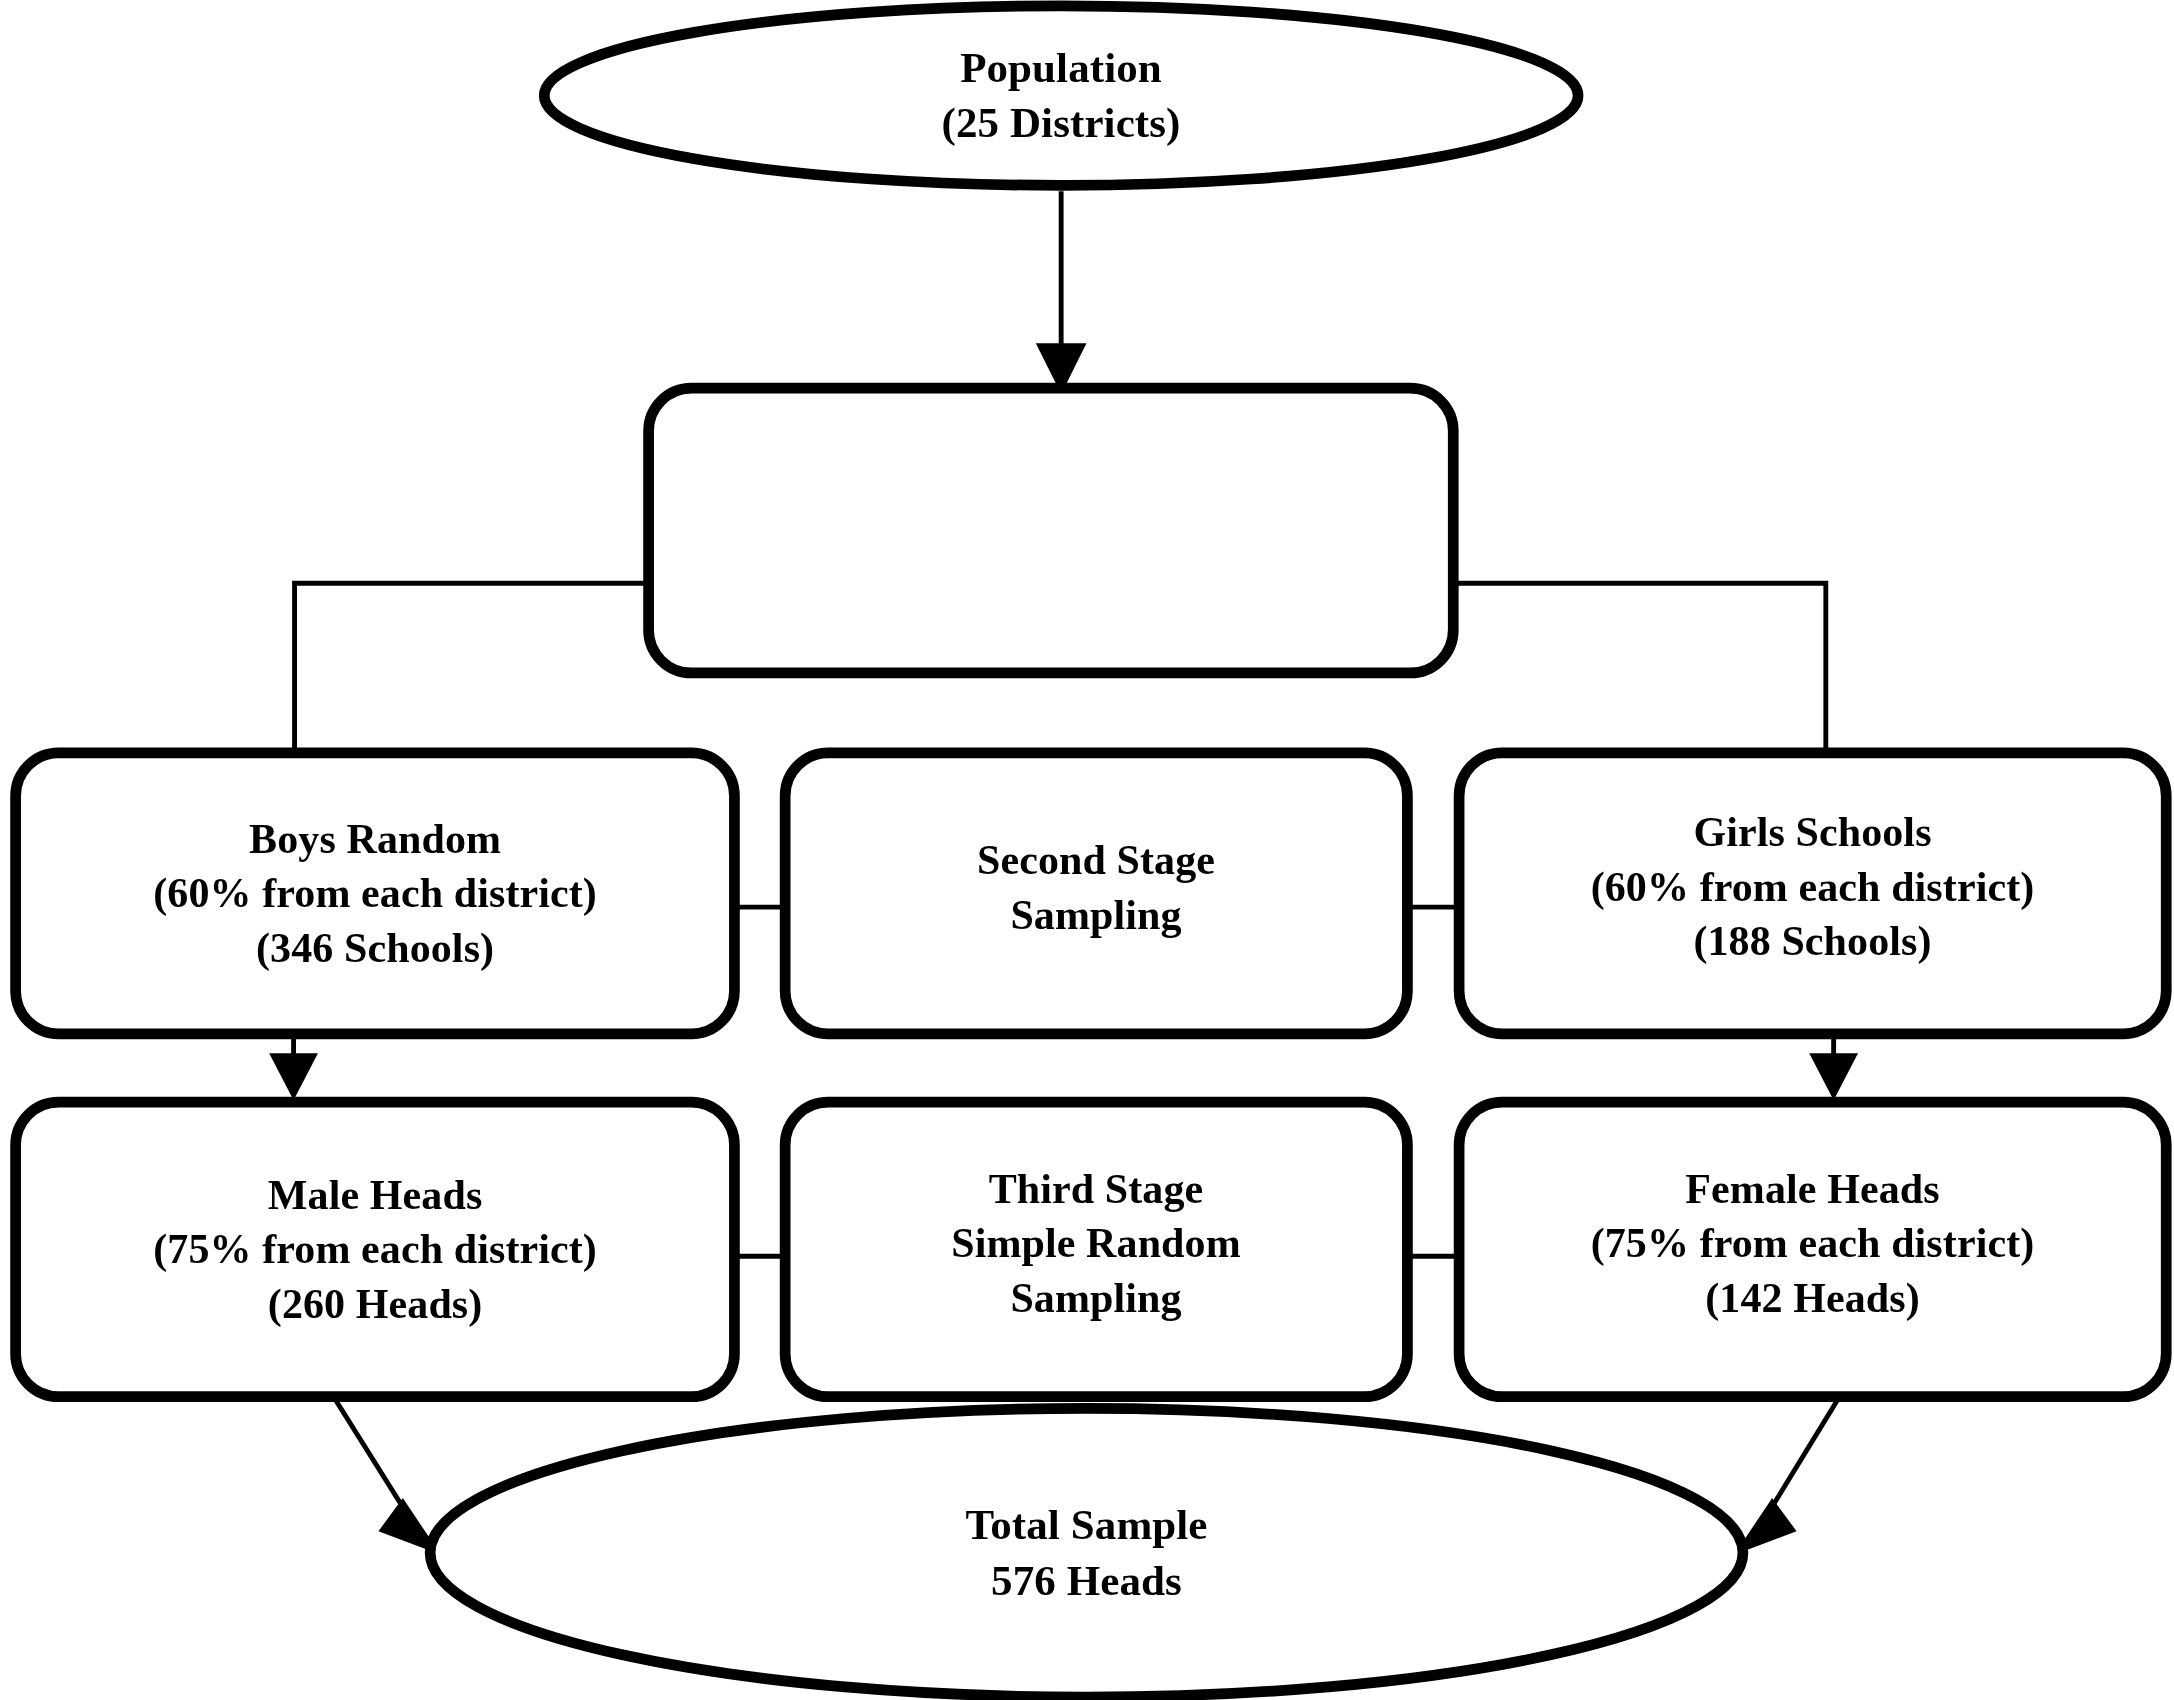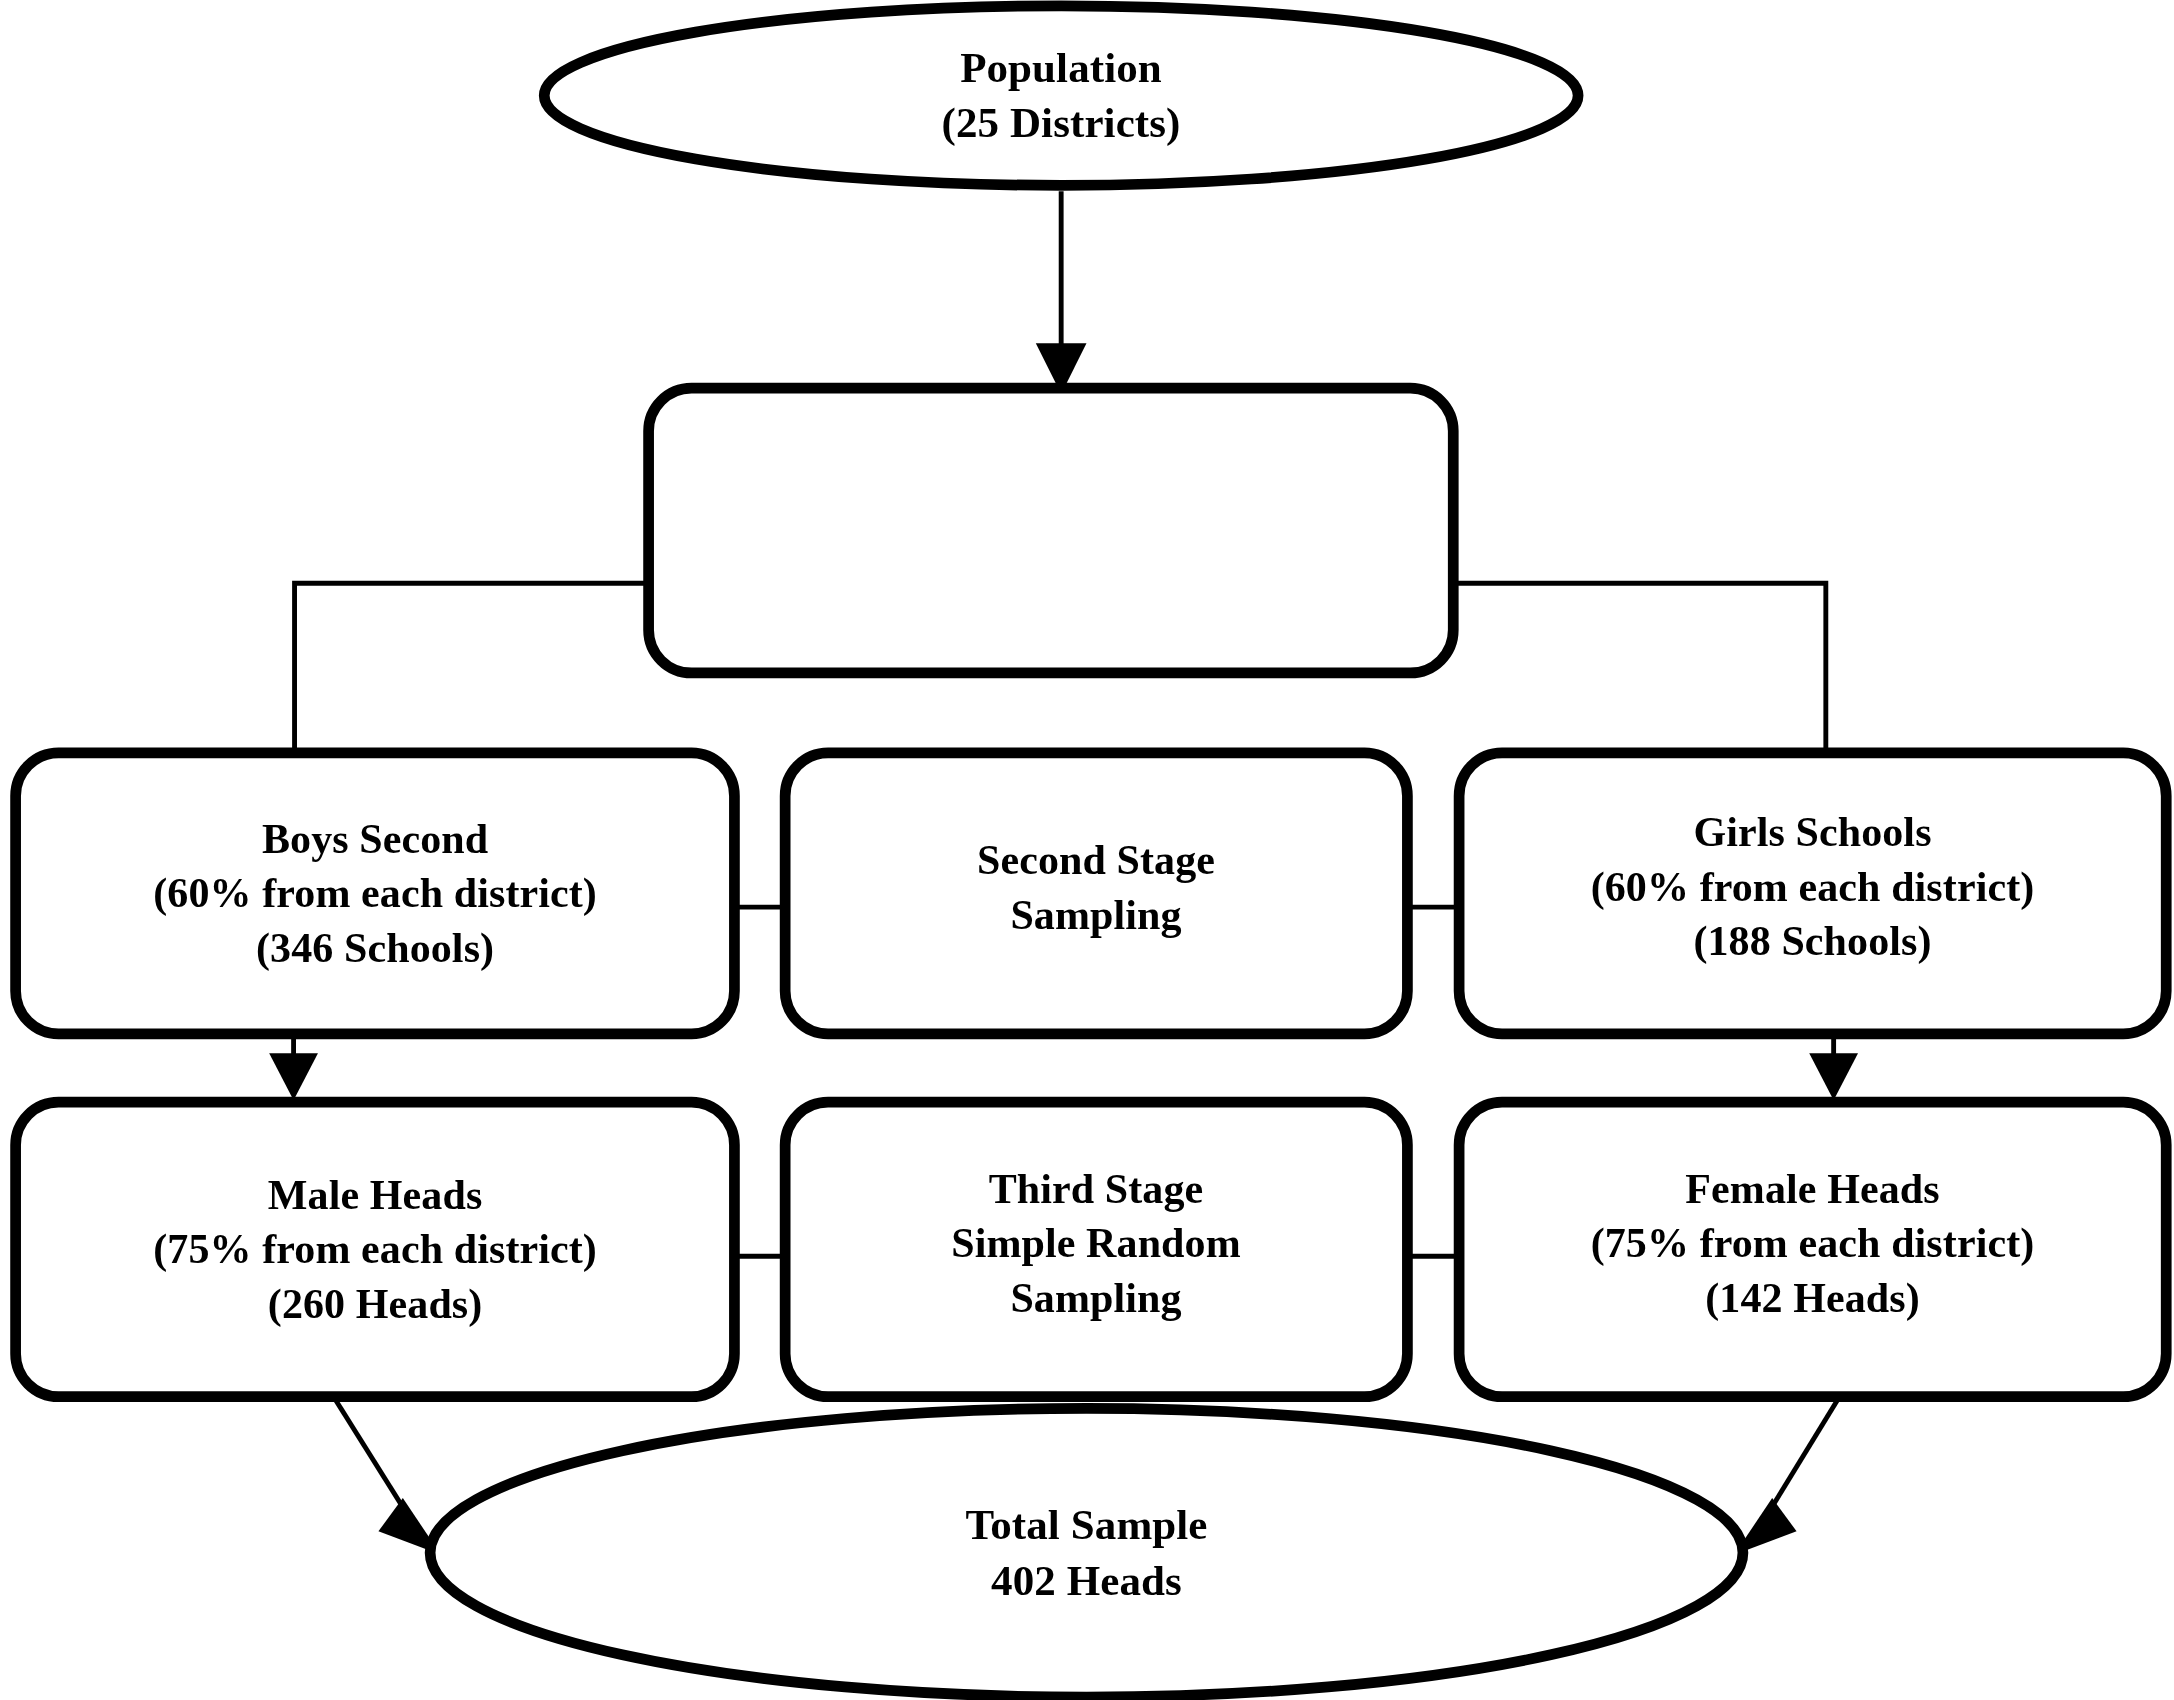--- a/index.html
+++ b/index.html
@@ -132,21 +132,21 @@
     <ellipse class="node-shape shape-ellipse" cx="1114" cy="1592" rx="673" ry="148"></ellipse>
   </svg>
 
   <div class="node-label t-44" style="left:544px; top:5.9px; width:1034px; height:179px;">
     <span class="ln">Population</span>
     <span class="ln">(25 Districts)</span>
   </div>
 
 
   <div class="node-label t-43" style="left:15.6px; top:753px; width:719px; height:281px;">
-    <span class="ln">Boys Second</span>
+    <span class="ln">Boys Random</span>
     <span class="ln">(60% from each district)</span>
     <span class="ln">(346 Schools)</span>
   </div>
 
   <div class="node-label t-43" style="left:785px; top:747px; width:622px; height:281px;">
     <span class="ln">Second Stage</span>
     <span class="ln">Sampling</span>
   </div>
 
   <div class="node-label t-43" style="left:1459px; top:747px; width:707px; height:280px;">
@@ -168,17 +168,17 @@
   </div>
 
   <div class="node-label t-43" style="left:1459px; top:1096px; width:707px; height:295px;">
     <span class="ln">Female Heads</span>
     <span class="ln">(75% from each district)</span>
     <span class="ln">(142 Heads)</span>
   </div>
 
   <div class="node-label t-44" style="left:430px; top:1465px; width:1313px; height:176px;">
     <span class="ln">Total Sample</span>
-    <span class="ln">402 Heads</span>
+    <span class="ln">576 Heads</span>
   </div>
 
 </div>
 
 
 </body></html>

